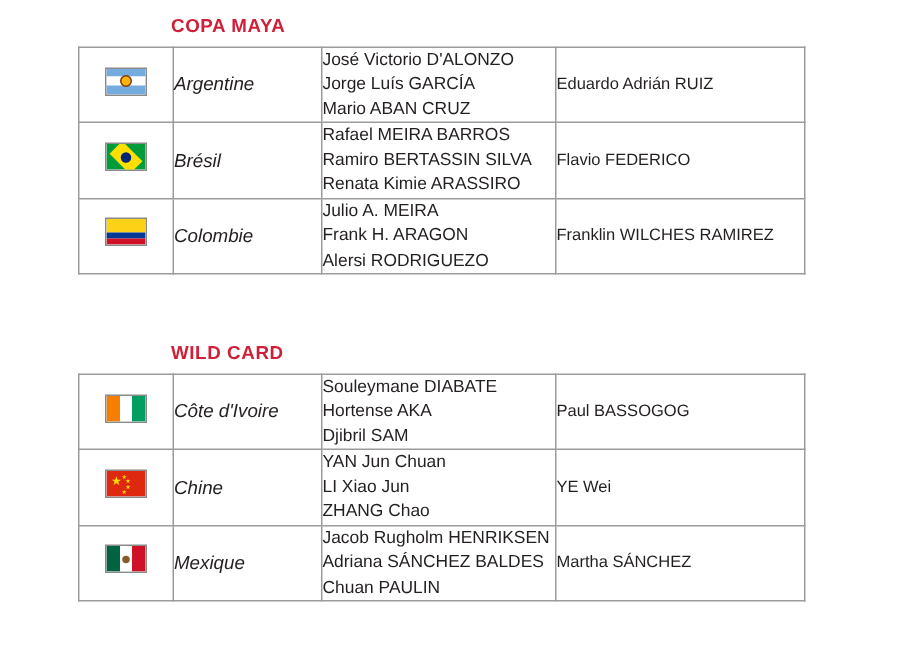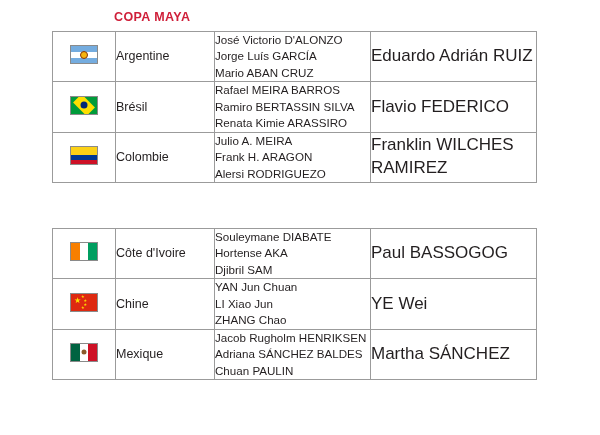--- a/index.html
+++ b/index.html
@@ -48,30 +48,31 @@
     width: 62px;
     border: none;
     text-align: center;
     vertical-align: middle;
   }
   td.country-cell {
     width: 98px;
     font-size: 12.5px;
     padding: 4px 0 4px 8px;
     line-height: 1.35;
+    font-style: italic;
   }
   td.players-cell {
     width: 155px;
     font-size: 11.6px;
     padding: 5px 0 5px 8px;
     line-height: 1.42;
   }
   td.coach-cell {
     width: 165px;
-    font-size: 17px;
+    font-size: 11px;
     padding: 4px 0 4px 10px;
     line-height: 1.35;
   }
   .player-line {
     white-space: nowrap;
   }
   
   .flag {
     display: inline-block;
     width: 28px;
@@ -166,20 +167,21 @@
             <div class="player-line">Frank H. ARAGON</div>
             <div class="player-line">Alersi RODRIGUEZO</div>
           </td>
           <td class="coach-cell">Franklin WILCHES RAMIREZ</td>
         </tr>
       </tbody>
     </table>
   </div>
 
   <div class="section" style="top: 228px;">
+    <div class="section-title">WILD CARD</div>
     <table class="group">
       <tbody>
         <tr>
           <td class="flag-cell">
             <span class="flag">
               <span class="vband" style="left:0; width:33.3%; background:#f77f00;"></span>
               <span class="vband" style="left:33.3%; width:33.4%; background:#ffffff;"></span>
               <span class="vband" style="left:66.7%; width:33.3%; background:#009e60;"></span>
             </span>
           </td>

